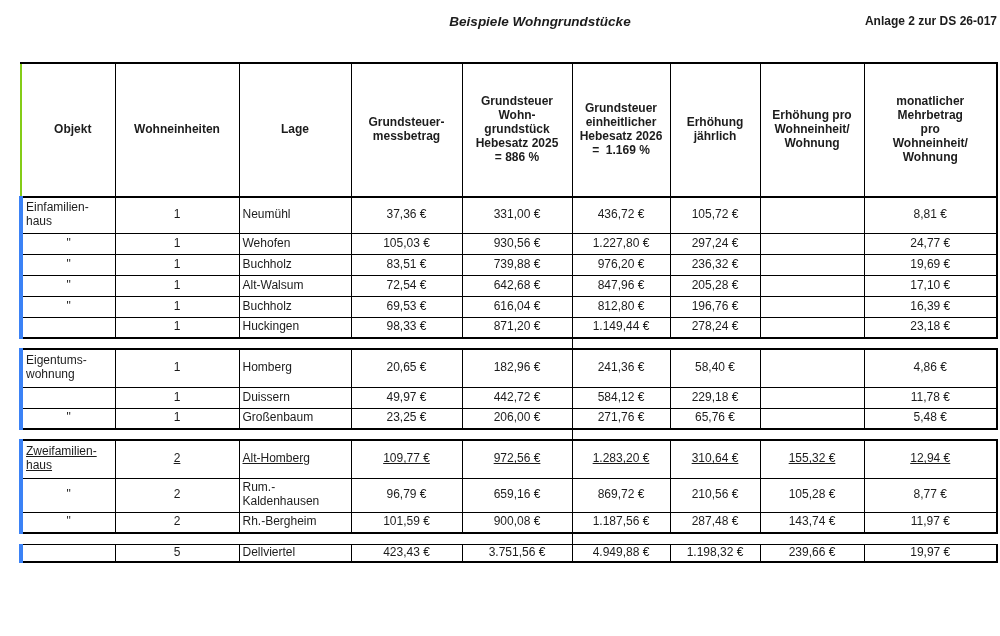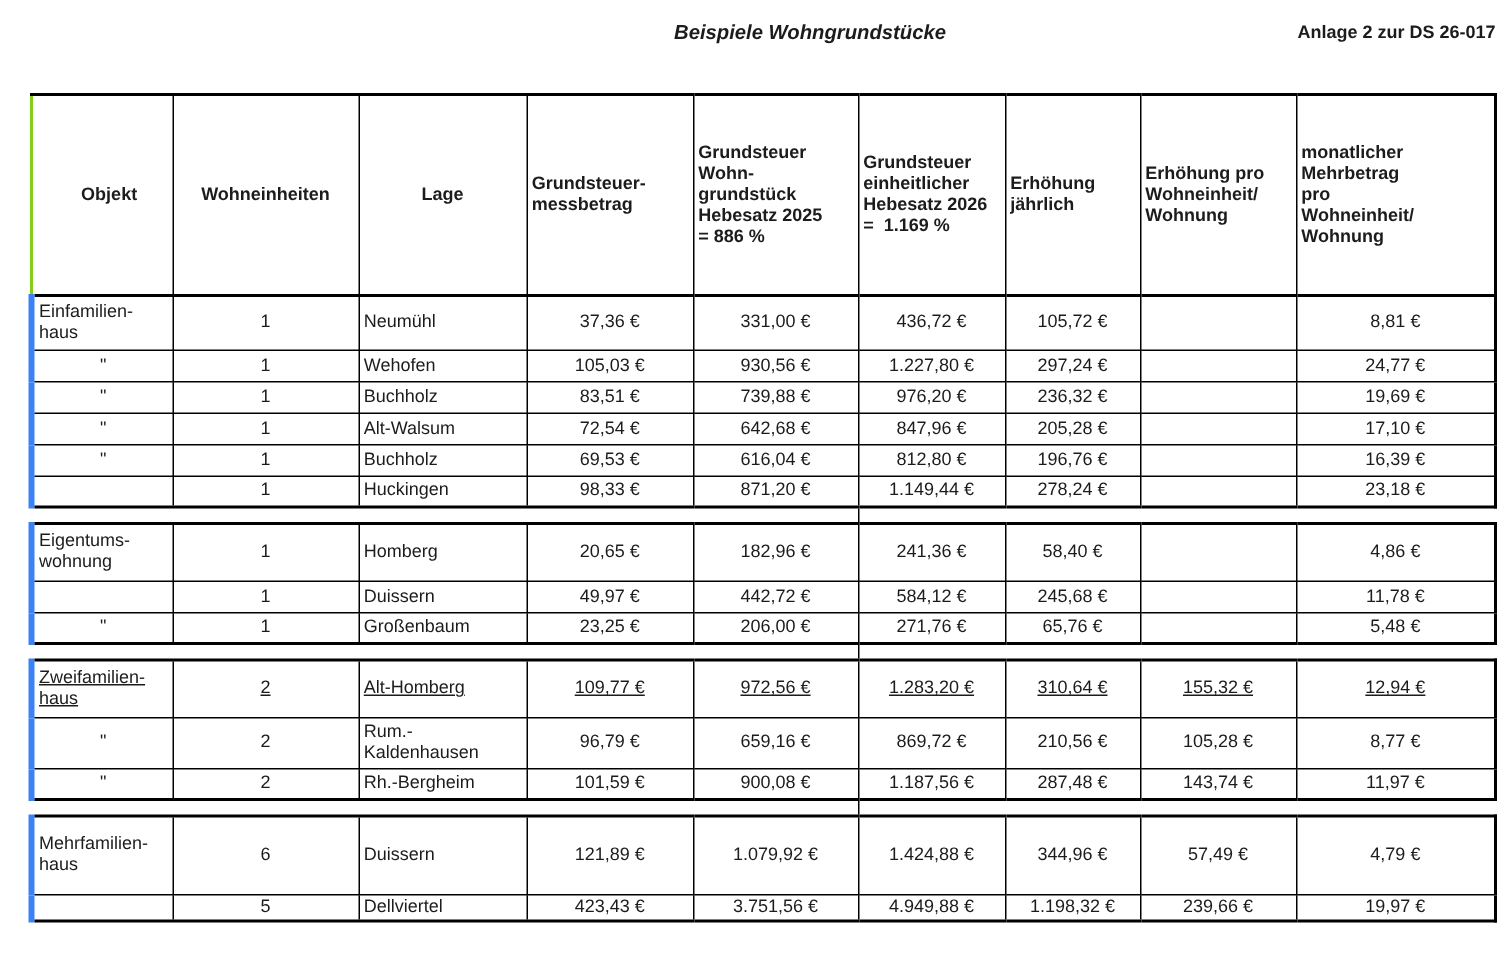--- a/index.html
+++ b/index.html
@@ -32,21 +32,21 @@
     vertical-align: middle;
     white-space: pre-wrap;
     word-wrap: break-word;
   }
   thead tr { height: 134px; }
   th {
     border: 1px solid #000;
     border-top: 2px solid #000;
     border-bottom: 2px solid #000;
     font-weight: bold;
-    text-align: left;
+    text-align: center;
   }
   th.center { text-align: center; }
   th.first { border-left: 2px solid #84cc16; padding-left: 12px; }
   th.last  { border-right: 2px solid #000; }
   td { border: 1px solid #000; }
   td.first { border-left: 4px solid #3b82f6; }
   td.last  { border-right: 2px solid #000; }
   tr.sec-first td { border-top: 2px solid #000; }
   tr.sec-last  td { border-bottom: 2px solid #000; }
   td.c { text-align: center; }
@@ -191,21 +191,21 @@
         <td class="c"></td>
         <td class="c last">4,86 €</td>
       </tr>
       <tr class="" style="height: 21px;">
         <td class="l first"></td>
         <td class="c">1</td>
         <td class="l">Duissern</td>
         <td class="c">49,97 €</td>
         <td class="c">442,72 €</td>
         <td class="c">584,12 €</td>
-        <td class="c">245,68 €</td>
+        <td class="c">229,18 €</td>
         <td class="c"></td>
         <td class="c last">11,78 €</td>
       </tr>
       <tr class="sec-last" style="height: 21px;">
         <td class="c first">"</td>
         <td class="c">1</td>
         <td class="l">Großenbaum</td>
         <td class="c">23,25 €</td>
         <td class="c">206,00 €</td>
         <td class="c">271,76 €</td>
@@ -263,32 +263,20 @@
         <td></td>
         <td></td>
         <td></td>
         <td></td>
         <td></td>
         <td class="divider"></td>
         <td></td>
         <td></td>
         <td></td>
       </tr>
-      <tr class="sec-first " style="height: 52px;">
-        <td class="l first">Mehrfamilien-
-haus</td>
-        <td class="c">6</td>
-        <td class="l">Duissern</td>
-        <td class="c">121,89 €</td>
-        <td class="c">1.079,92 €</td>
-        <td class="c">1.424,88 €</td>
-        <td class="c">344,96 €</td>
-        <td class="c">57,49 €</td>
-        <td class="c last">4,79 €</td>
-      </tr>
       <tr class="sec-last" style="height: 18px;">
         <td class="l first"></td>
         <td class="c">5</td>
         <td class="l">Dellviertel</td>
         <td class="c">423,43 €</td>
         <td class="c">3.751,56 €</td>
         <td class="c">4.949,88 €</td>
         <td class="c">1.198,32 €</td>
         <td class="c">239,66 €</td>
         <td class="c last">19,97 €</td>

